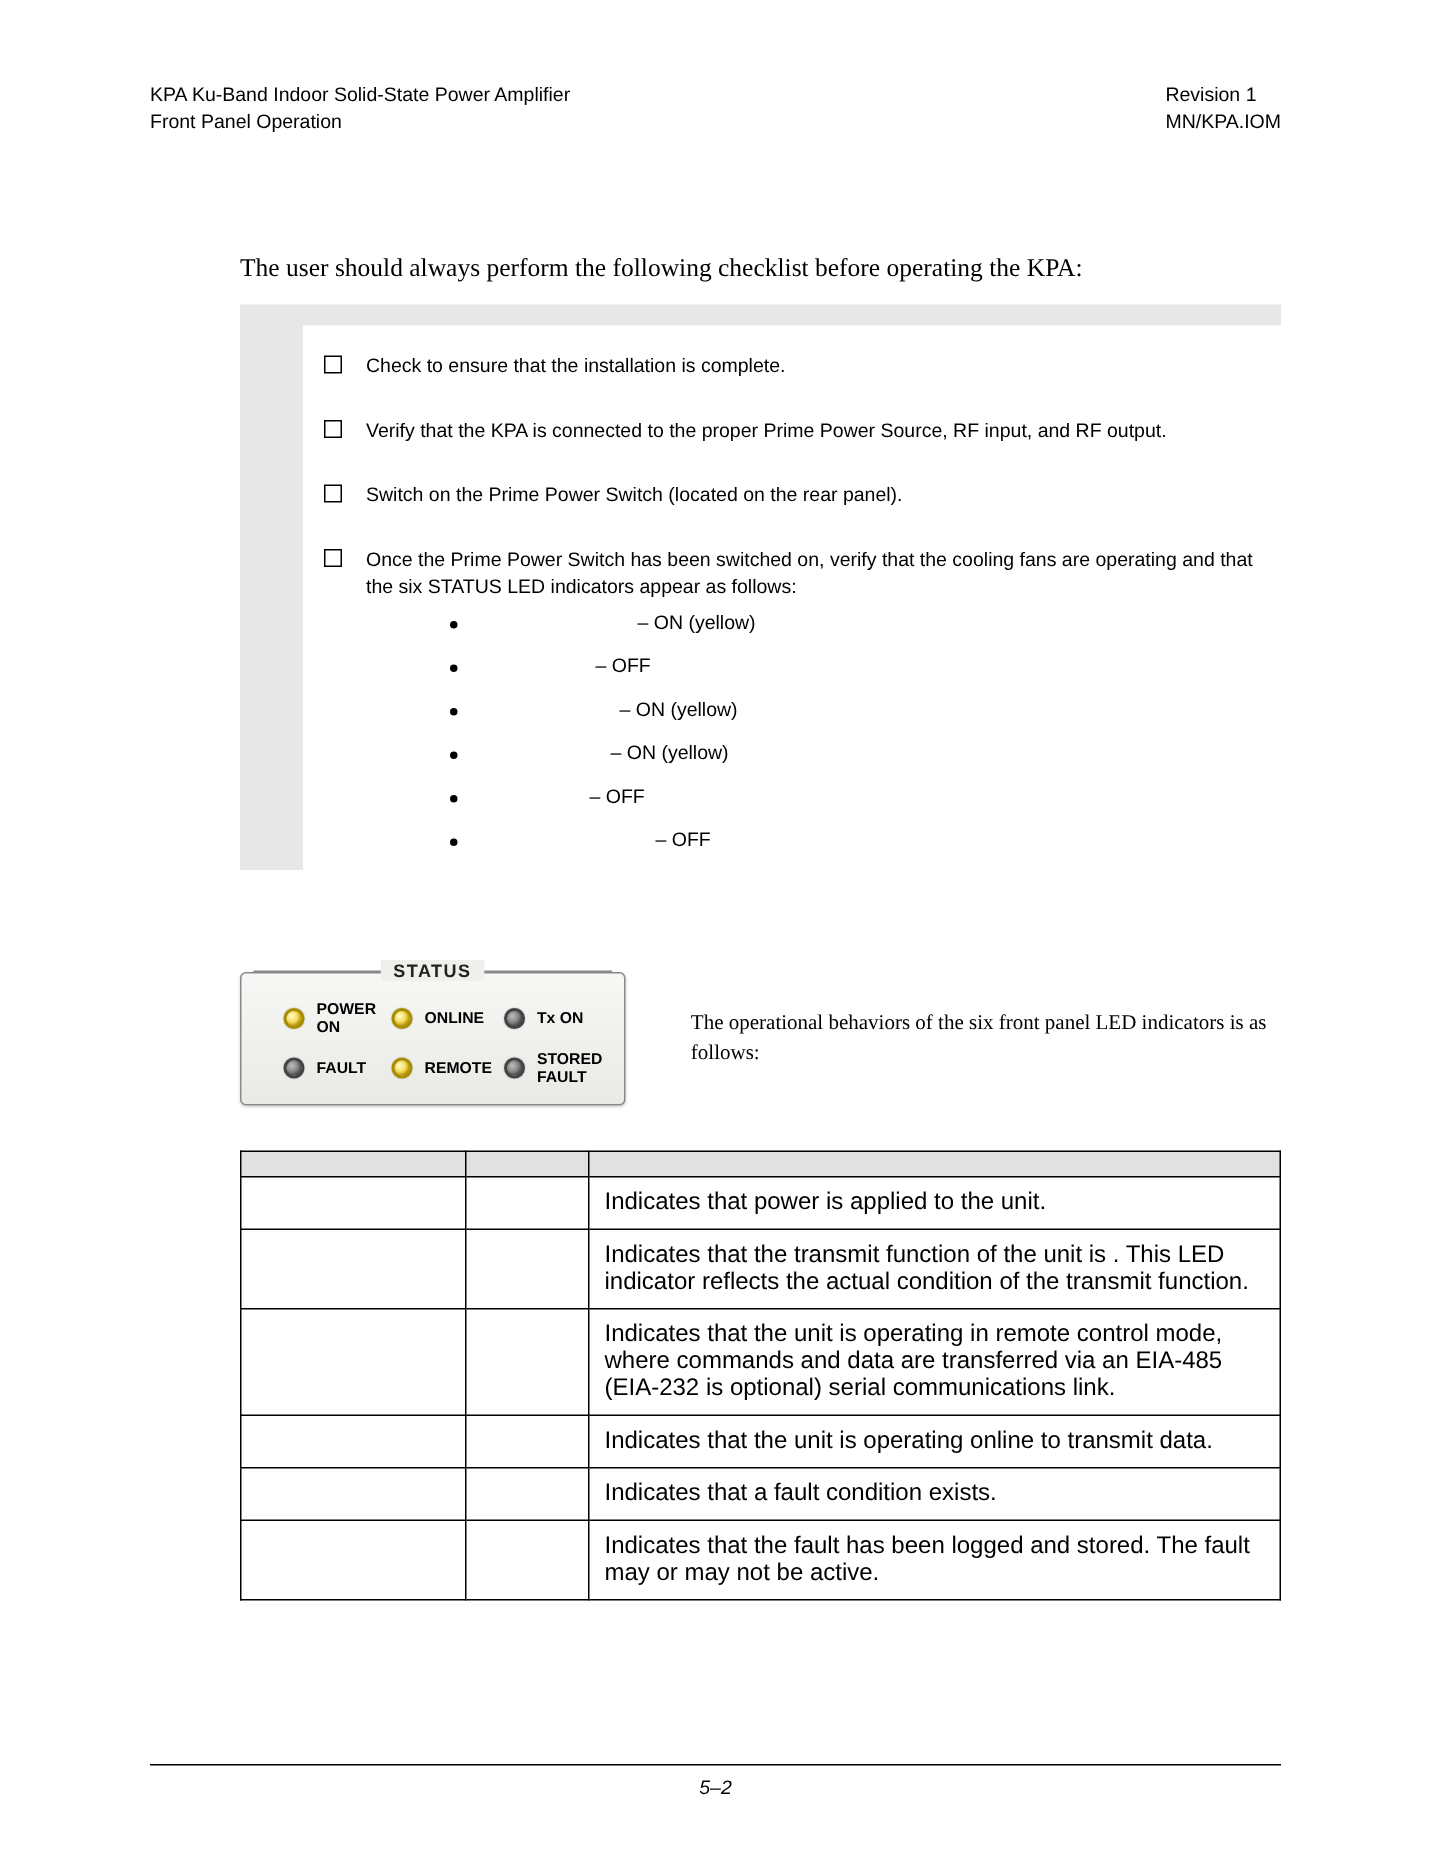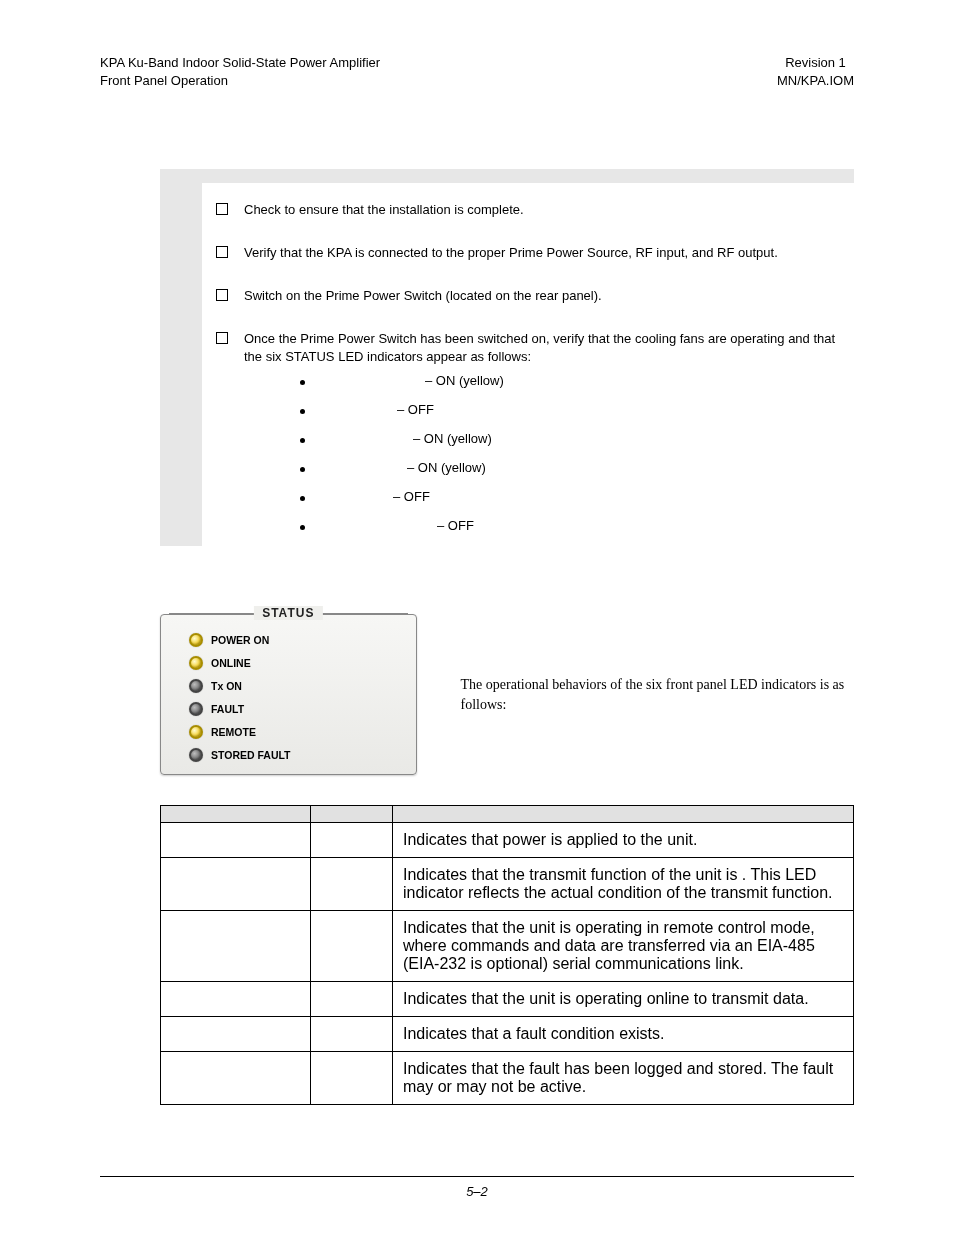--- a/index.html
+++ b/index.html
@@ -19,21 +19,21 @@
     border-radius: 16px;
   }
   .header {
     display: flex;
     justify-content: space-between;
     font-size: 13px;
     line-height: 1.35;
     margin-bottom: 80px;
   }
   .header .left, .header .right { white-space: pre-line; }
-  .header .right { text-align: center; }
+  .header .right { text-align: left; }
   .intro {
     font-family: "Times New Roman", Times, serif;
     font-size: 17px;
     margin: 0 0 14px 60px;
   }
   .checklist-wrap {
     display: flex;
     margin-left: 60px;
   }
   .step-col {
@@ -118,21 +118,21 @@
     color: #222;
   }
   .status-title-line {
     position: absolute;
     top: -2px; left: 8px; right: 8px;
     height: 1px;
     background: #888;
   }
   .led-grid {
     display: grid;
-    grid-template-columns: 1fr;
+    grid-template-columns: 1fr 1fr 1fr;
     row-gap: 9px;
     column-gap: 8px;
     margin-top: 8px;
   }
   .led-item {
     display: flex;
     align-items: center;
     gap: 8px;
     font-family: Arial, sans-serif;
     font-weight: bold;
@@ -190,20 +190,21 @@
 </head>
 <body>
 
 <div class="page">
 
   <div class="header">
     <div class="left"><span>KPA Ku-Band Indoor Solid-State Power Amplifier</span><br><span>Front Panel Operation</span></div>
     <div class="right"><span>Revision 1</span><br><span>MN/KPA.IOM</span></div>
   </div>
 
+  <p class="intro">The user should always perform the following checklist before operating the KPA:</p>
 
   <div class="checklist-wrap">
     <div class="step-col"></div>
     <div class="checklist-col">
       <div class="checklist-head"></div>
 
       <div class="check-row">
         <span class="checkbox"></span>
         <span class="check-text">Check to ensure that the installation is complete.</span>
       </div>

